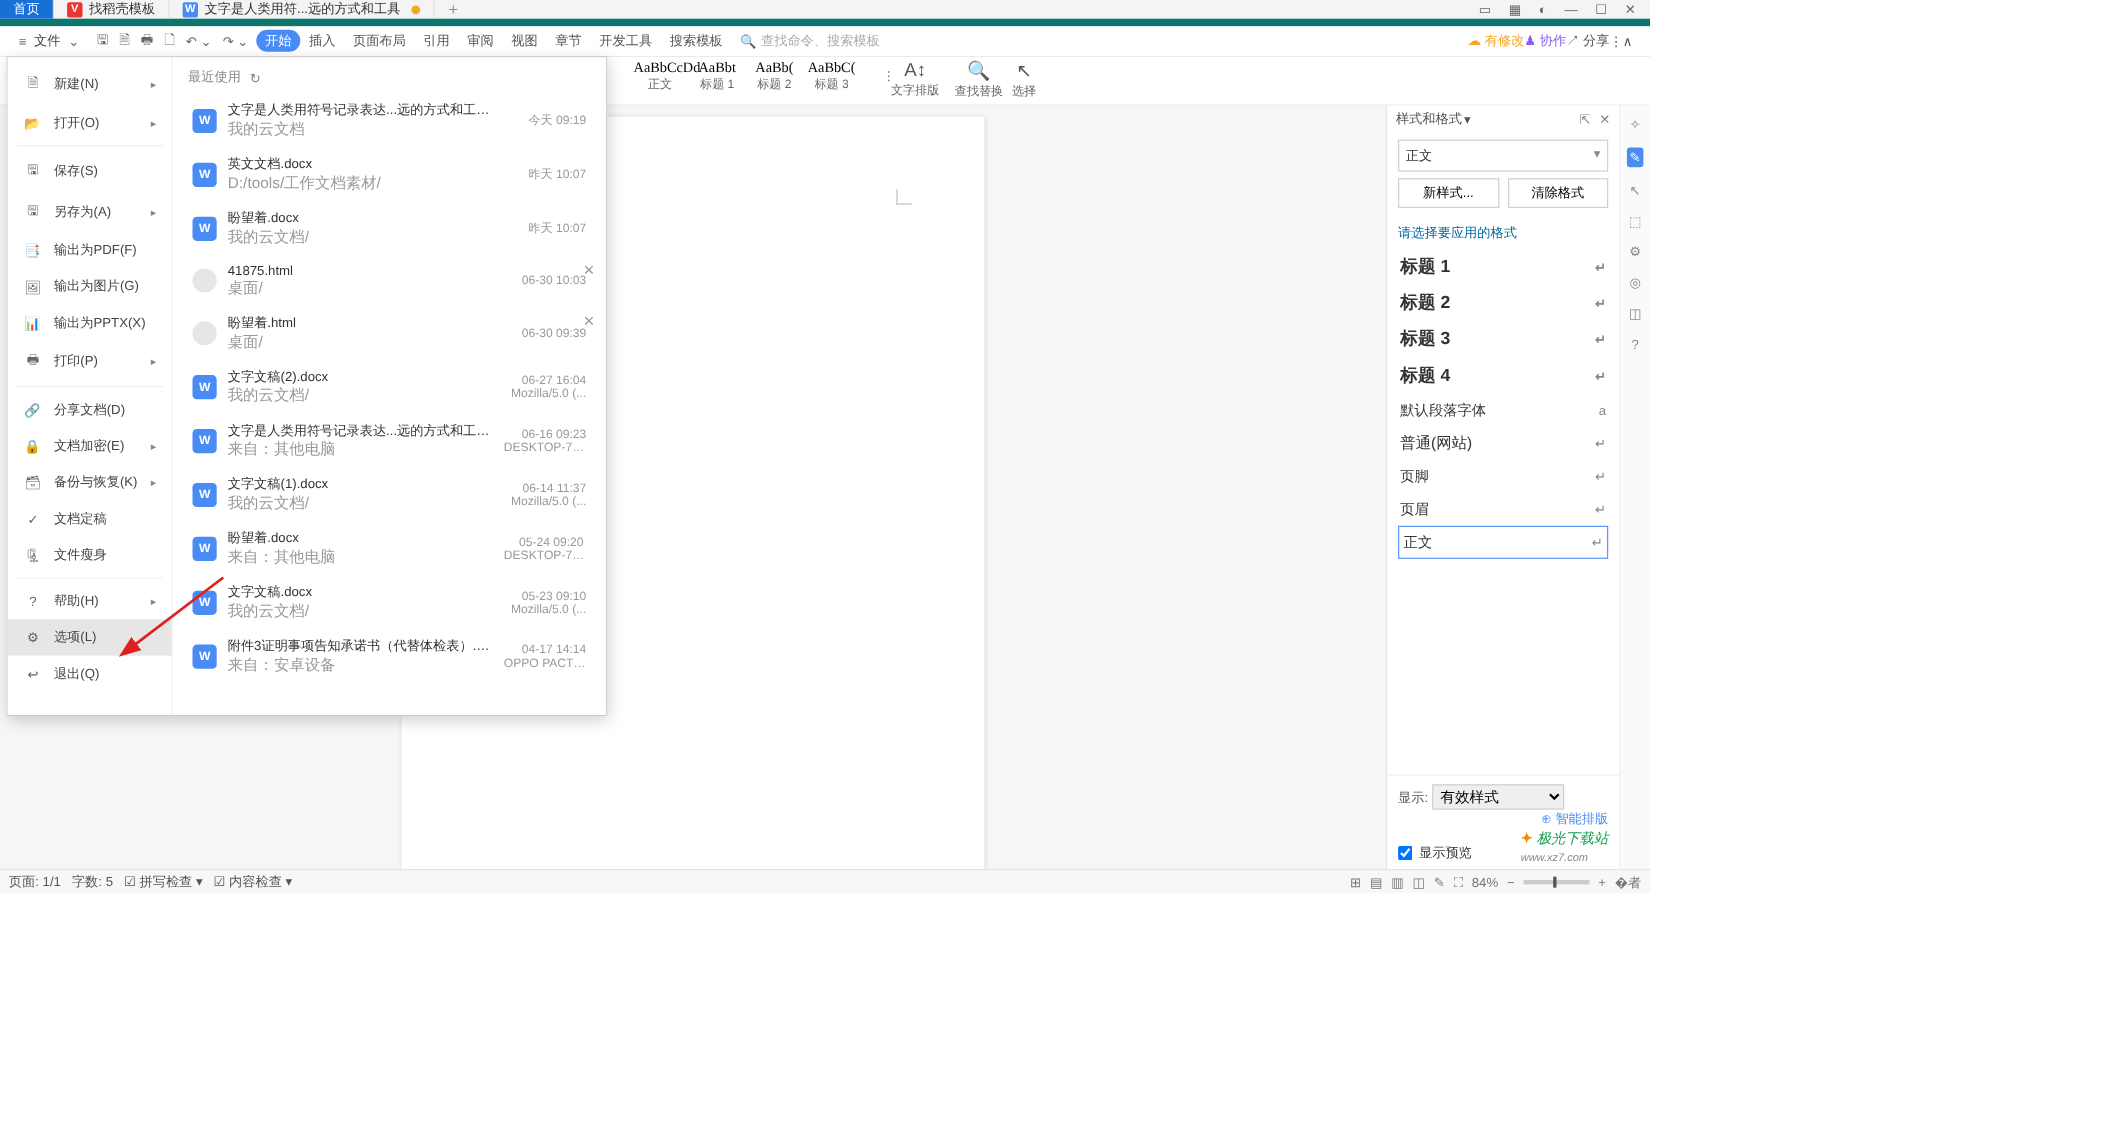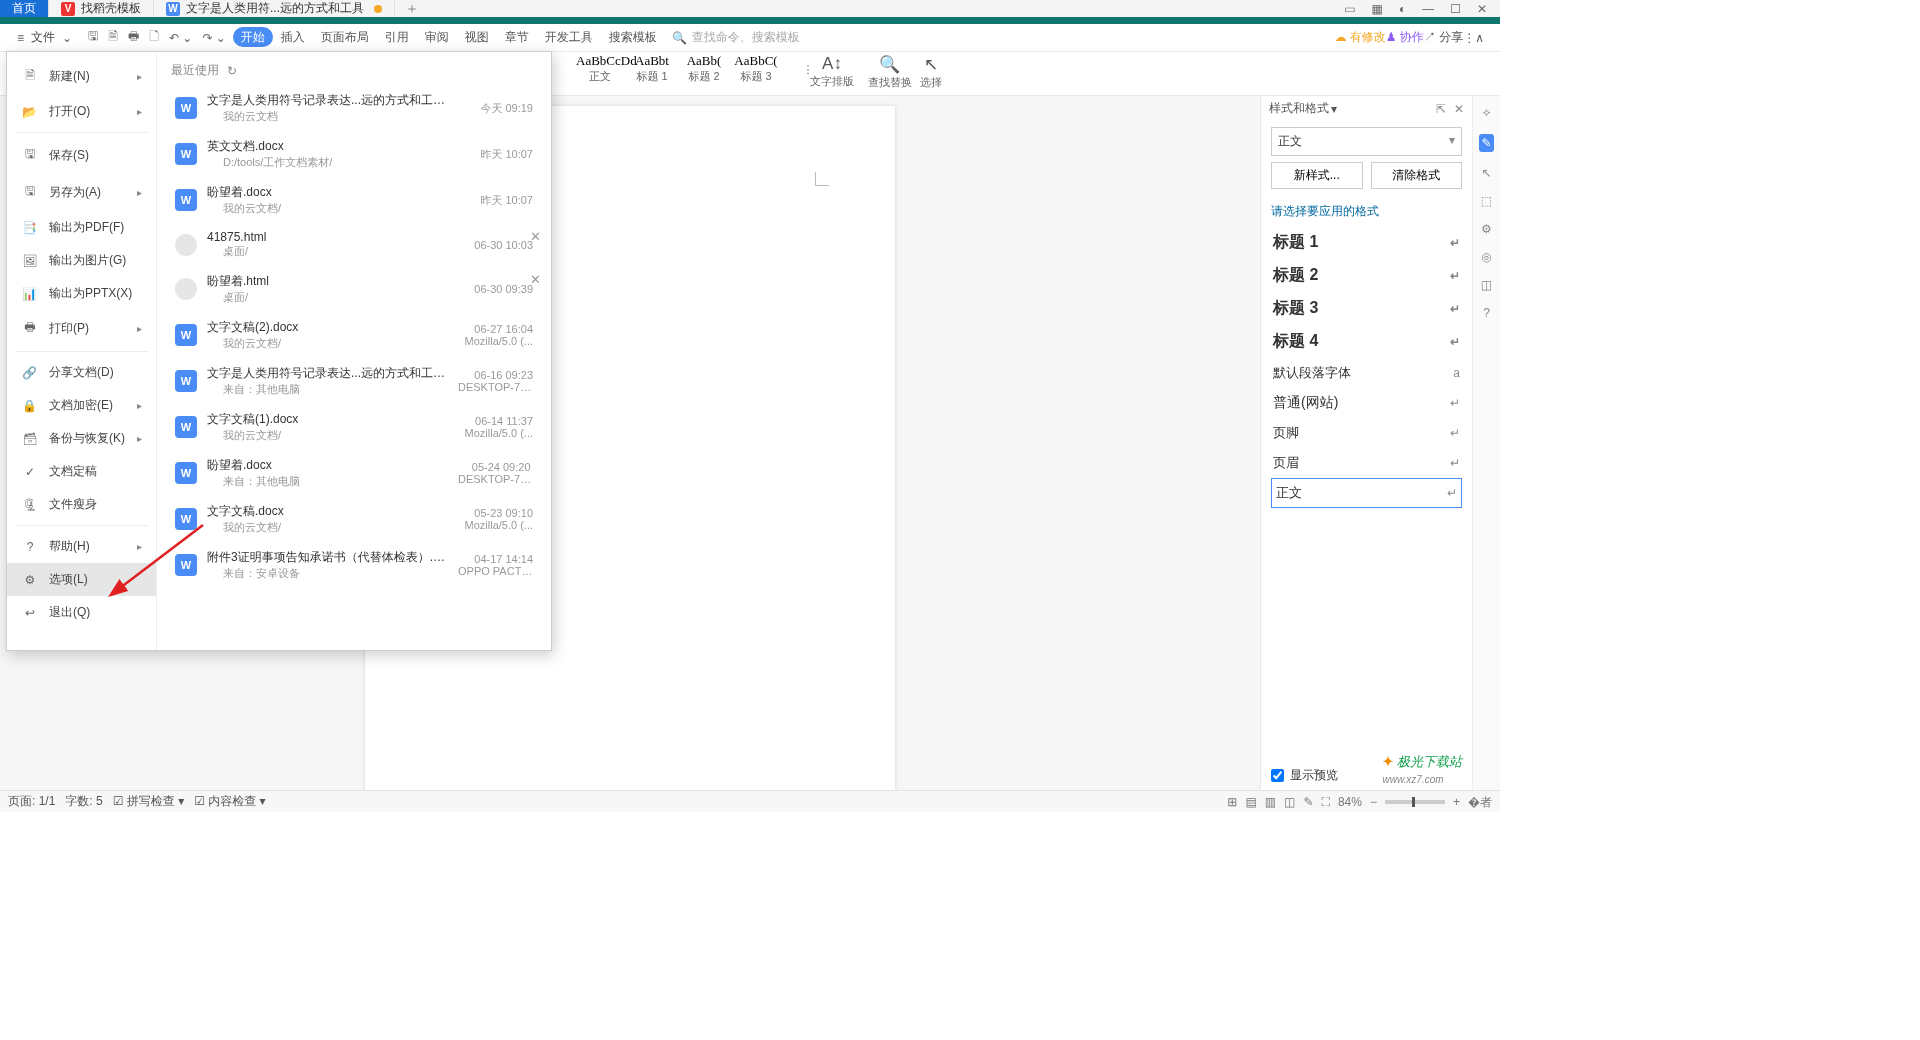--- a/index.html
+++ b/index.html
@@ -46,21 +46,21 @@
 .fm-item .arrow { margin-left:auto; color:#888; font-size:10px; }
 .fm-sep { height:1px; background:#eee; margin:4px 8px; }
 .fm-right { flex:1; padding:10px 14px; overflow:hidden; }
 .recent-hdr { display:flex; align-items:center; gap:8px; color:#888; font-size:12px; margin-bottom:6px; }
 .recent-row { display:flex; align-items:center; gap:10px; padding:7px 4px; cursor:pointer; position:relative; }
 .recent-row .fic { width:22px; height:22px; border-radius:4px; display:inline-flex; align-items:center; justify-content:center; font-size:11px; font-weight:bold; }
 .fic.word { background:#4a8cf5; color:#fff; }
 .fic.html { background:#e6e6e6; color:#999; border-radius:50%; }
 .recent-row .col { flex:1; overflow:hidden; }
 .recent-row .name { font-size:12px; color:#333; white-space:nowrap; overflow:hidden; text-overflow:ellipsis; }
-.recent-row .loc { font-size:11px; color:#999;margin-left:16px; }
+.recent-row .loc { font-size:14px; color:#999; }
 .recent-row .time { width:70px; text-align:right; font-size:11px; color:#999; }
 .recent-row .sub { width:75px; text-align:right; font-size:11px; color:#999; white-space:nowrap; overflow:hidden; text-overflow:ellipsis; }
 .recent-row .xbtn{position:absolute;right:-4px;top:6px;color:#999;font-size:13px;}
 
 
 .arrow-svg { position:absolute; left:108px; top:520px; width:100px; height:80px; z-index:60; pointer-events:none; }
 
 
 .doc-area { position:absolute; left:0; top:96px; right:240px; bottom:22px; background:#f6f6f6; display:flex; justify-content:center; overflow:hidden; }
 .page { width:530px; min-height:700px; background:#fff; margin-top:10px; box-shadow:0 0 4px rgba(0,0,0,.15); position:relative; }
@@ -237,20 +237,21 @@
       </div>
       <div class="style-row">
         <span>页眉</span>
         <span class="pm">↵</span>
       </div>
       <div class="style-row sel">
         <span>正文</span>
         <span class="pm">↵</span>
       </div>
     </div>
+  <div class="sp-foot"><span>显示:</span><select><option>有效样式</option></select><span style="float:right;color:#4a8cf5;cursor:pointer">⊕ <span>智能排版</span></span></div>
   <div class="sp-chk">
       <input type="checkbox" checked="" style="">
       <span>显示预览</span>
     </div>
 </div>
 
 <div class="rightstrip">
   <span>✧</span>
   <span class="hl">✎</span>
   <span>↖</span>

